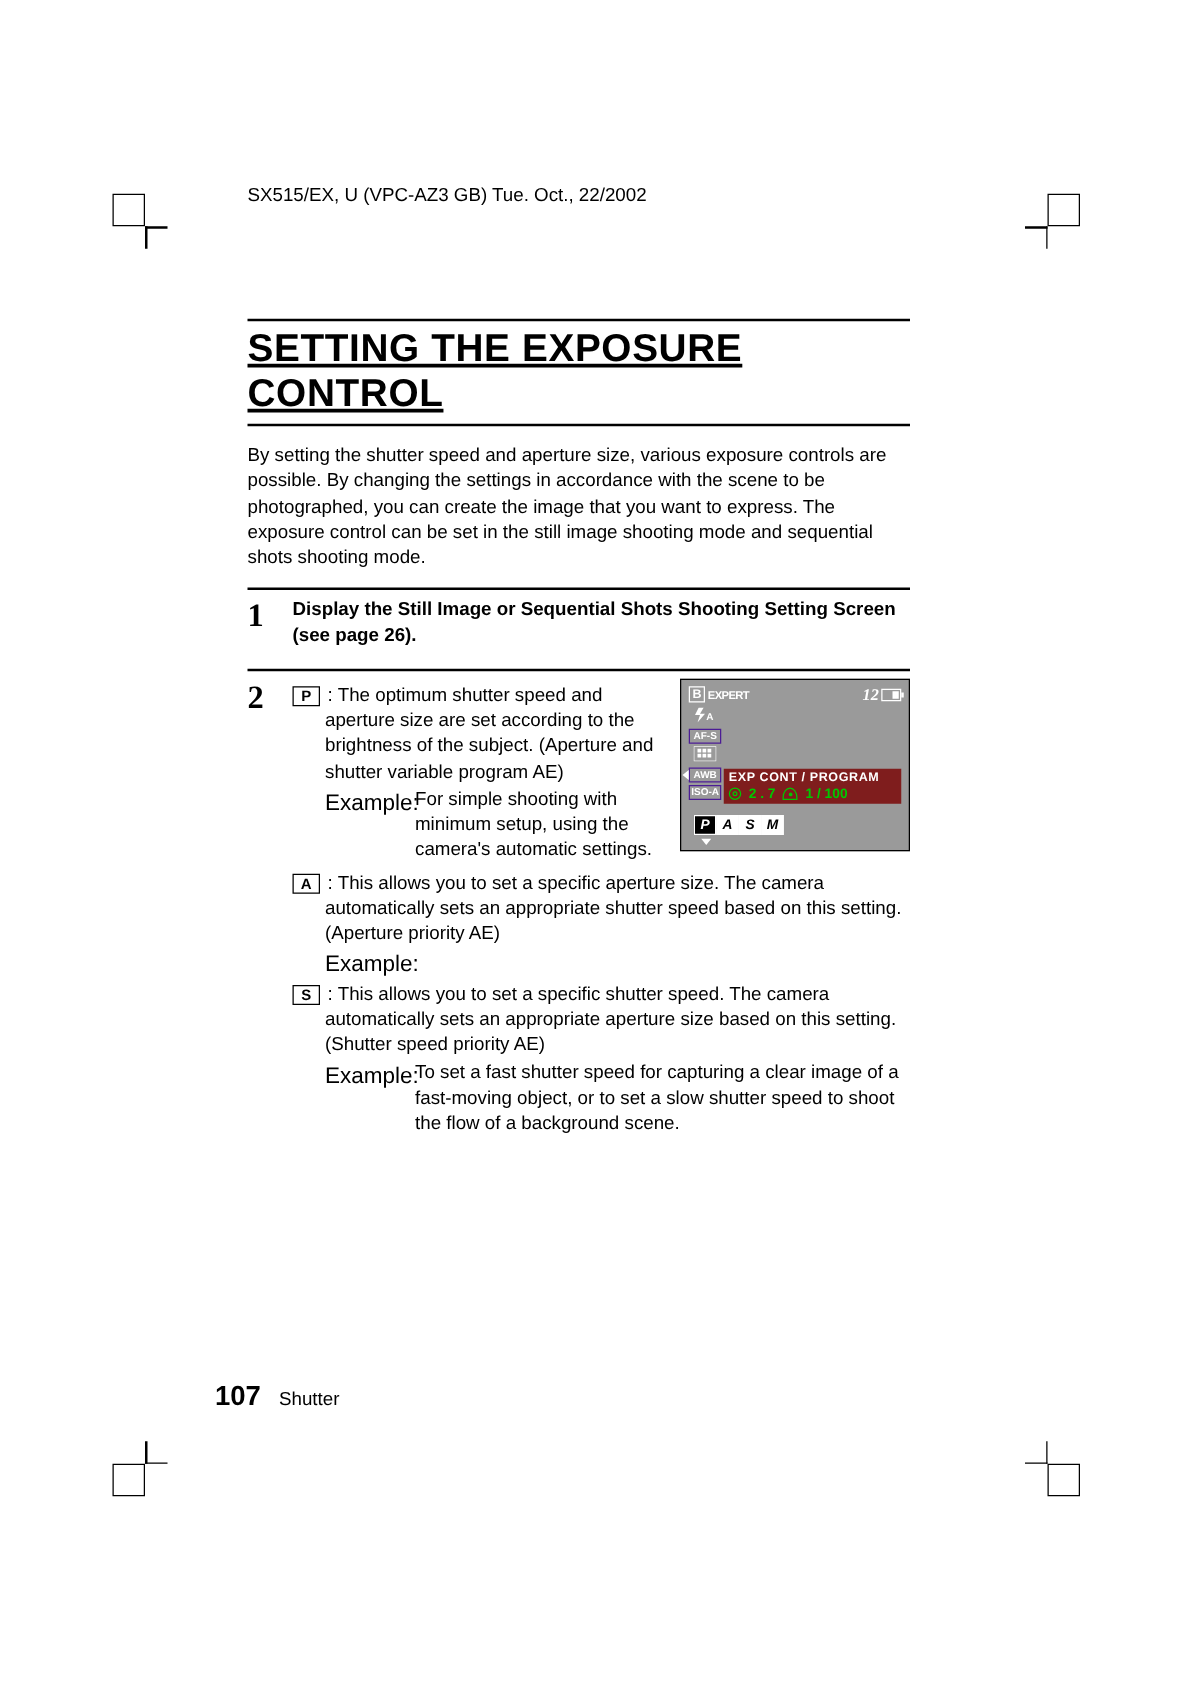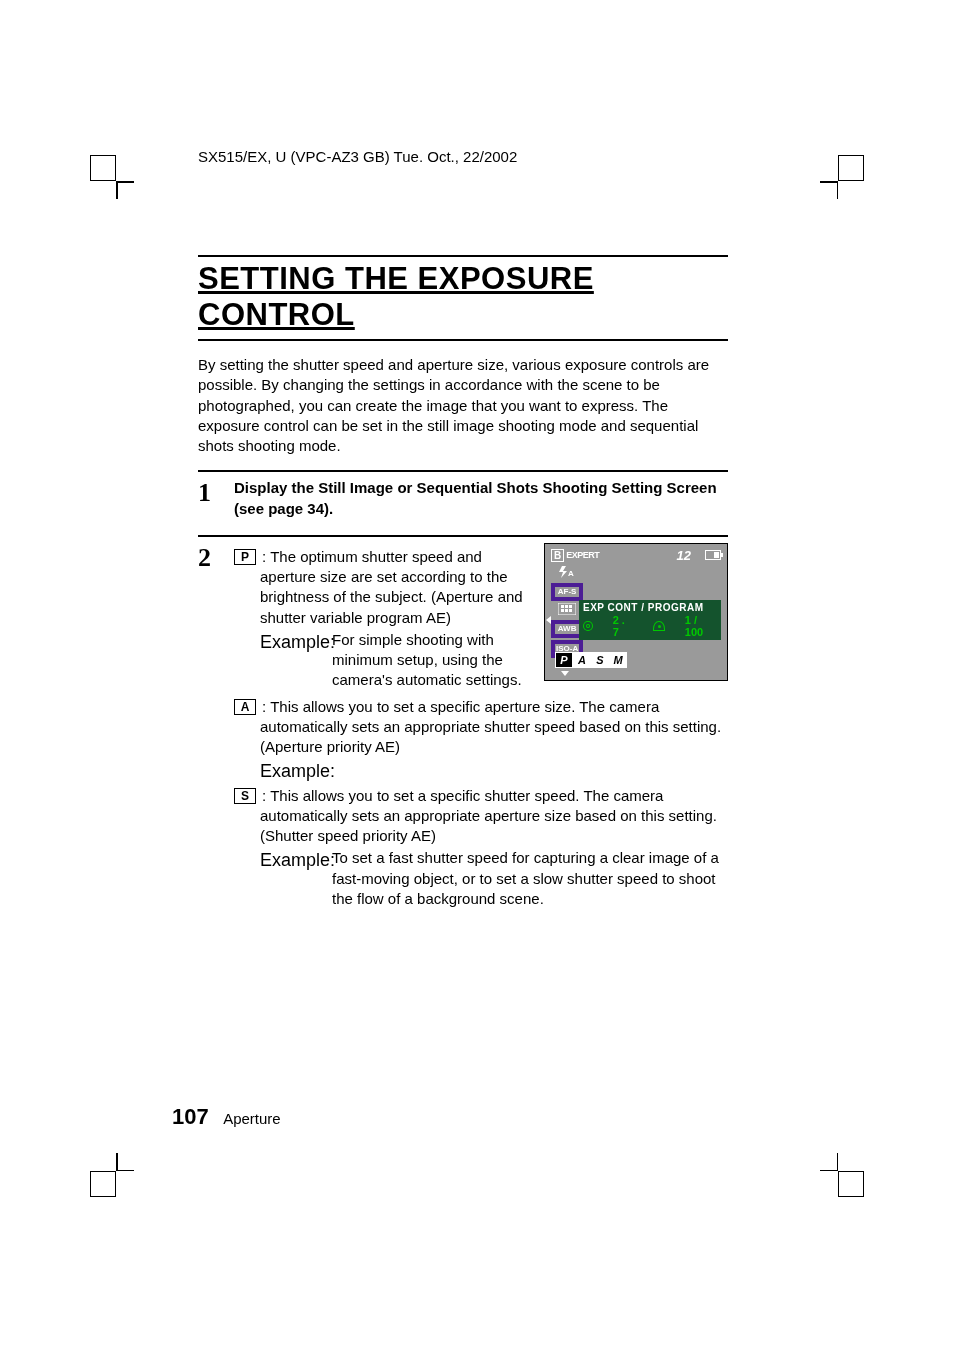--- a/index.html
+++ b/index.html
@@ -121,31 +121,31 @@
       background: #9a9a9a;
       border: 1px solid #000;
       position: relative;
       flex-shrink: 0;
       font-family: Arial, sans-serif;
       color: #fff;
     }
     .lcd-top { position: absolute; top: 4px; left: 6px; right: 6px; display: flex; justify-content: space-between; align-items: center; }
     .lcd-b { border: 1px solid #fff; font-size: 10px; padding: 0 2px; font-weight: bold; }
     .lcd-expert { font-size: 9px; font-weight: bold; letter-spacing: -0.5px; }
-    .lcd-12 { font-size: 13px; font-weight: bold; margin-left: auto; margin-right: 14px; font-style: italic; }
+    .lcd-12 { font-size: 13px; font-weight: bold; margin-left: auto; margin-right: 2px; font-style: italic; font-family: Liberation Serif, serif; }
     .lcd-batt { width: 16px; height: 10px; border: 1px solid #fff; position: relative; }
     .lcd-batt::after { content:''; position: absolute; right: -3px; top: 2px; width: 2px; height: 4px; background: #fff; }
     .lcd-batt-fill { position: absolute; right: 1px; top: 1px; bottom: 1px; width: 5px; background: #fff; }
     .lcd-side { position: absolute; left: 6px; top: 22px; display: flex; flex-direction: column; gap: 2px; }
-    .lcd-side-item { border: 4px solid #4c1d95; font-size: 8px; font-weight: bold; padding: 0px 1px; line-height: 10px; text-align: center; min-width: 20px; color: #fff; }
+    .lcd-side-item { border: 1px solid #4c1d95; font-size: 8px; font-weight: bold; padding: 0px 1px; line-height: 10px; text-align: center; min-width: 20px; color: #fff; }
     .lcd-arrow-l { position: absolute; left: 1px; top: 72px; width: 0; height: 0; border-top: 4px solid transparent; border-bottom: 4px solid transparent; border-right: 5px solid #fff; }
     .lcd-arrow-d { position: absolute; left: 16px; bottom: 4px; width: 0; height: 0; border-left: 4px solid transparent; border-right: 4px solid transparent; border-top: 5px solid #fff; }
-    .lcd-blackbar { position: absolute; left: 34px; top: 56px; right: 6px; background: #14532d; padding: 2px 4px; }
+    .lcd-blackbar { position: absolute; left: 34px; top: 71px; right: 6px; background: #7f1d1d; padding: 2px 4px; }
     .lcd-exp { font-size: 10px; font-weight: bold; letter-spacing: 0.5px; }
-    .lcd-values { display: flex; align-items: center; gap: 20px; font-size: 11px; font-weight: bold; color: #00c800; margin-top: 1px; }
+    .lcd-values { display: flex; align-items: center; gap: 6px; font-size: 11px; font-weight: bold; color: #00c800; margin-top: 1px; }
     .lcd-aperture-icon { width: 10px; height: 10px; border: 1.5px solid #00c800; border-radius: 50%; position: relative; }
     .lcd-aperture-icon::after { content:''; position:absolute; inset:2px; border:1px solid #00c800; border-radius:50%; }
     .lcd-shutter-icon { width: 12px; height: 10px; border: 1.5px solid #00c800; border-radius: 50% 50% 0 0 / 80% 80% 0 0; border-bottom: 1.5px solid #00c800; position: relative; }
     .lcd-shutter-icon::after{content:'';position:absolute;left:4px;top:3px;width:3px;height:3px;background:#00c800;border-radius:50%;}
     .lcd-pasm { position: absolute; left: 10px; bottom: 12px; display: flex; }
     .lcd-pasm span { width: 18px; height: 16px; border: 1px solid #fff; font-size: 11px; font-weight: bold; text-align: center; line-height: 14px; font-style: italic; }
     .lcd-pasm .sel { background: #000; color: #fff; }
     .lcd-pasm .unsel { background: #fff; color: #000; }
     .footer {
       position: absolute;
@@ -185,21 +185,21 @@
   <div class="title-rule-top"></div>
   <h1 class="page-title">SETTING THE EXPOSURE CONTROL</h1>
   <div class="title-rule-bottom"></div>
 
   <p class="intro">By setting the shutter speed and aperture size, various exposure controls are possible. By changing the settings in accordance with the scene to be photographed, you can create the image that you want to express. The exposure control can be set in the still image shooting mode and sequential shots shooting mode.</p>
 
   <div class="step-rule"></div>
   <div class="step-row step1">
     <div class="step-num">1</div>
     <div class="step-body">
-      <div class="step-title">Display the Still Image or Sequential Shots Shooting Setting Screen (see page 34).</div>
+      <div class="step-title">Display the Still Image or Sequential Shots Shooting Setting Screen (see page 26).</div>
     </div>
   </div>
 
   <div class="step-rule"></div>
   <div class="step-row">
     <div class="step-num">2</div>
     <div class="step-body">
       <div class="step2-wrap">
         <div class="step2-left">
           <div class="mode-list">
@@ -288,14 +288,14 @@
             </div>
           </div>
         </div>
       </div>
     </div>
   </div>
 </div>
 
 <div class="footer">
   <span class="page-num">107</span>
-  <span class="lang">Aperture</span>
+  <span class="lang">Shutter</span>
 </div>
 
 </body></html>

